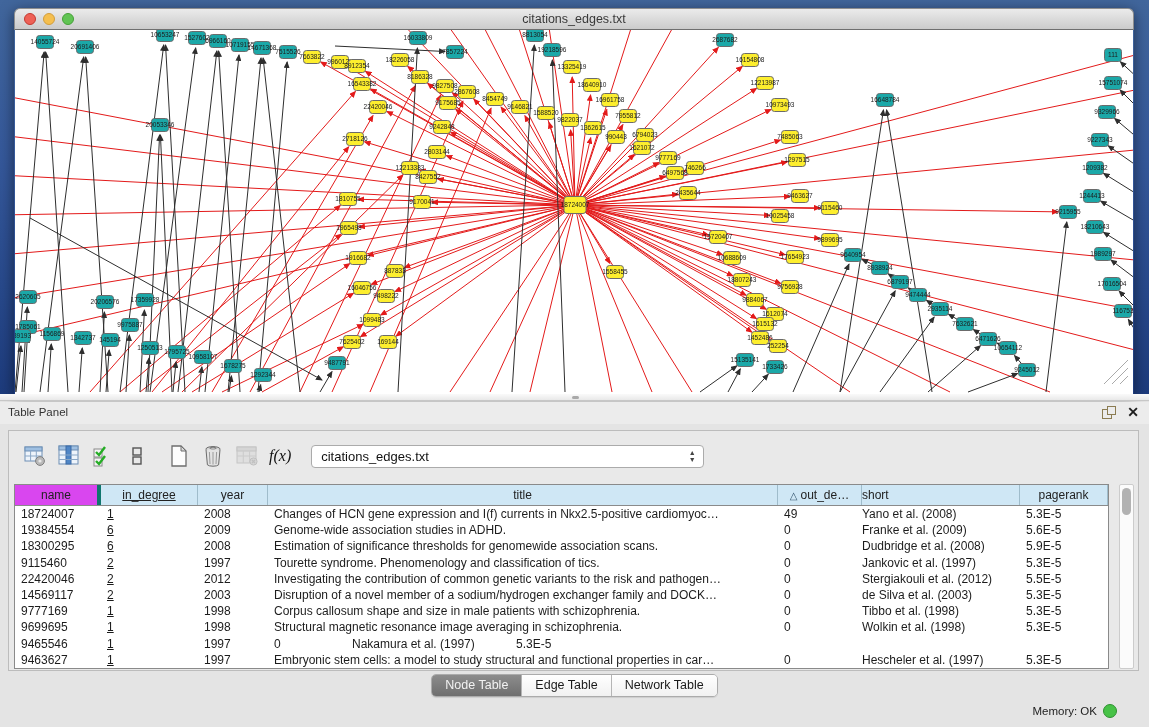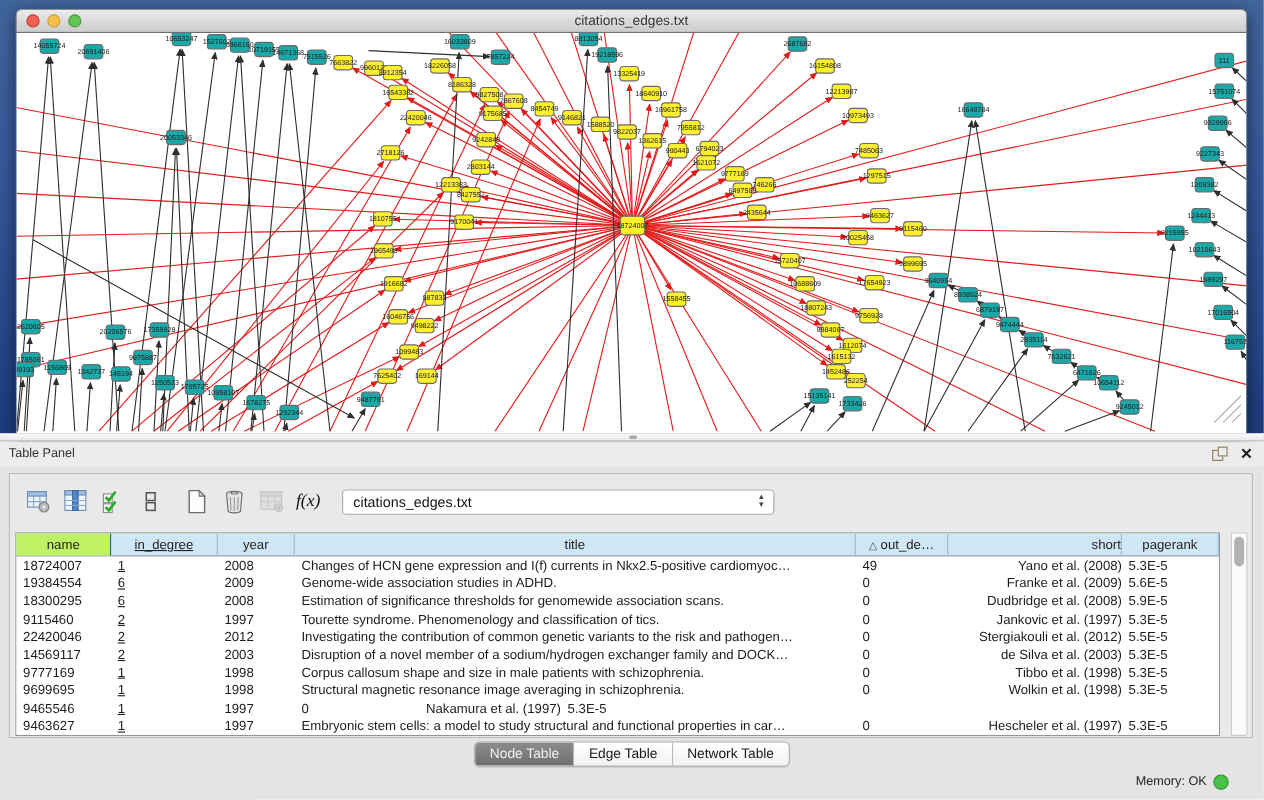--- a/index.html
+++ b/index.html
@@ -46,26 +46,26 @@
     border:1px solid #ababab;border-radius:4px;box-sizing:border-box;font-size:13px;color:#111;
     line-height:21px;padding-left:9px;}
   .dd-arrows{position:absolute;right:6px;top:2px;width:10px;height:18px;display:flex;flex-direction:column;
     align-items:center;justify-content:center;gap:1px;}
   .dd-arrows span{font-size:7px;line-height:6px;color:#444;}
 
   .ttable{position:absolute;left:5px;top:53px;border:1px solid #8a8a8a;background:#fff;box-sizing:border-box;}
   .thead{display:flex;background:#cfe7f5;border-bottom:1px solid #8a8a8a;}
   .th{height:20px;line-height:20px;font-size:12px;color:#222;text-align:center;
     border-right:1px solid #9fbccb;box-sizing:border-box;overflow:hidden;white-space:nowrap;}
-  .th.first{background:#bef264;border-right:1px solid #0f766e;}
+  .th.first{background:#d946ef;border-right:4px solid #0f766e;}
   .th .sort{color:#35566e;font-size:10px;margin-right:3px;}
   .trow{display:flex;background:#fff;}
   .tcell{height:16.2px;line-height:16px;font-size:12px;color:#1c1c1c;padding-left:6px;
     box-sizing:border-box;overflow:hidden;white-space:nowrap;}
-  .c0{width:86px;} .c1{width:97px;text-decoration:underline;} .c2{width:70px;} .c3{width:510px;} .c4{width:84px;} .c5{width:158px;text-align:right;padding-left:0;} .c6{width:88px;}
+  .c0{width:86px;} .c1{width:97px;text-decoration:underline;} .c2{width:70px;} .c3{width:510px;} .c4{width:84px;} .c5{width:158px;text-align:left;padding-left:0;} .c6{width:88px;}
   .vscroll{position:absolute;left:1110px;top:53px;width:15px;height:185px;background:#fbfbfb;
     border:1px solid #cccccc;box-sizing:border-box;border-radius:2px;}
   .vthumb{position:absolute;left:2px;top:3px;width:9px;height:27px;border-radius:5px;background:#b2b2b2;}
 
   .tabbar{position:absolute;left:0;top:674px;width:100%;display:flex;justify-content:center;}
   .segmented{display:inline-flex;border:1px solid #ababab;border-radius:5px;overflow:hidden;
     box-shadow:0 1px 1px rgba(0,0,0,.1);}
   .segment{height:21px;line-height:21px;padding:0 13px;font-size:12.5px;color:#1a1a1a;
     background:linear-gradient(#ffffff,#f1f1f1);border-right:1px solid #b5b5b5;}
   .segment:last-child{border-right:none;}

